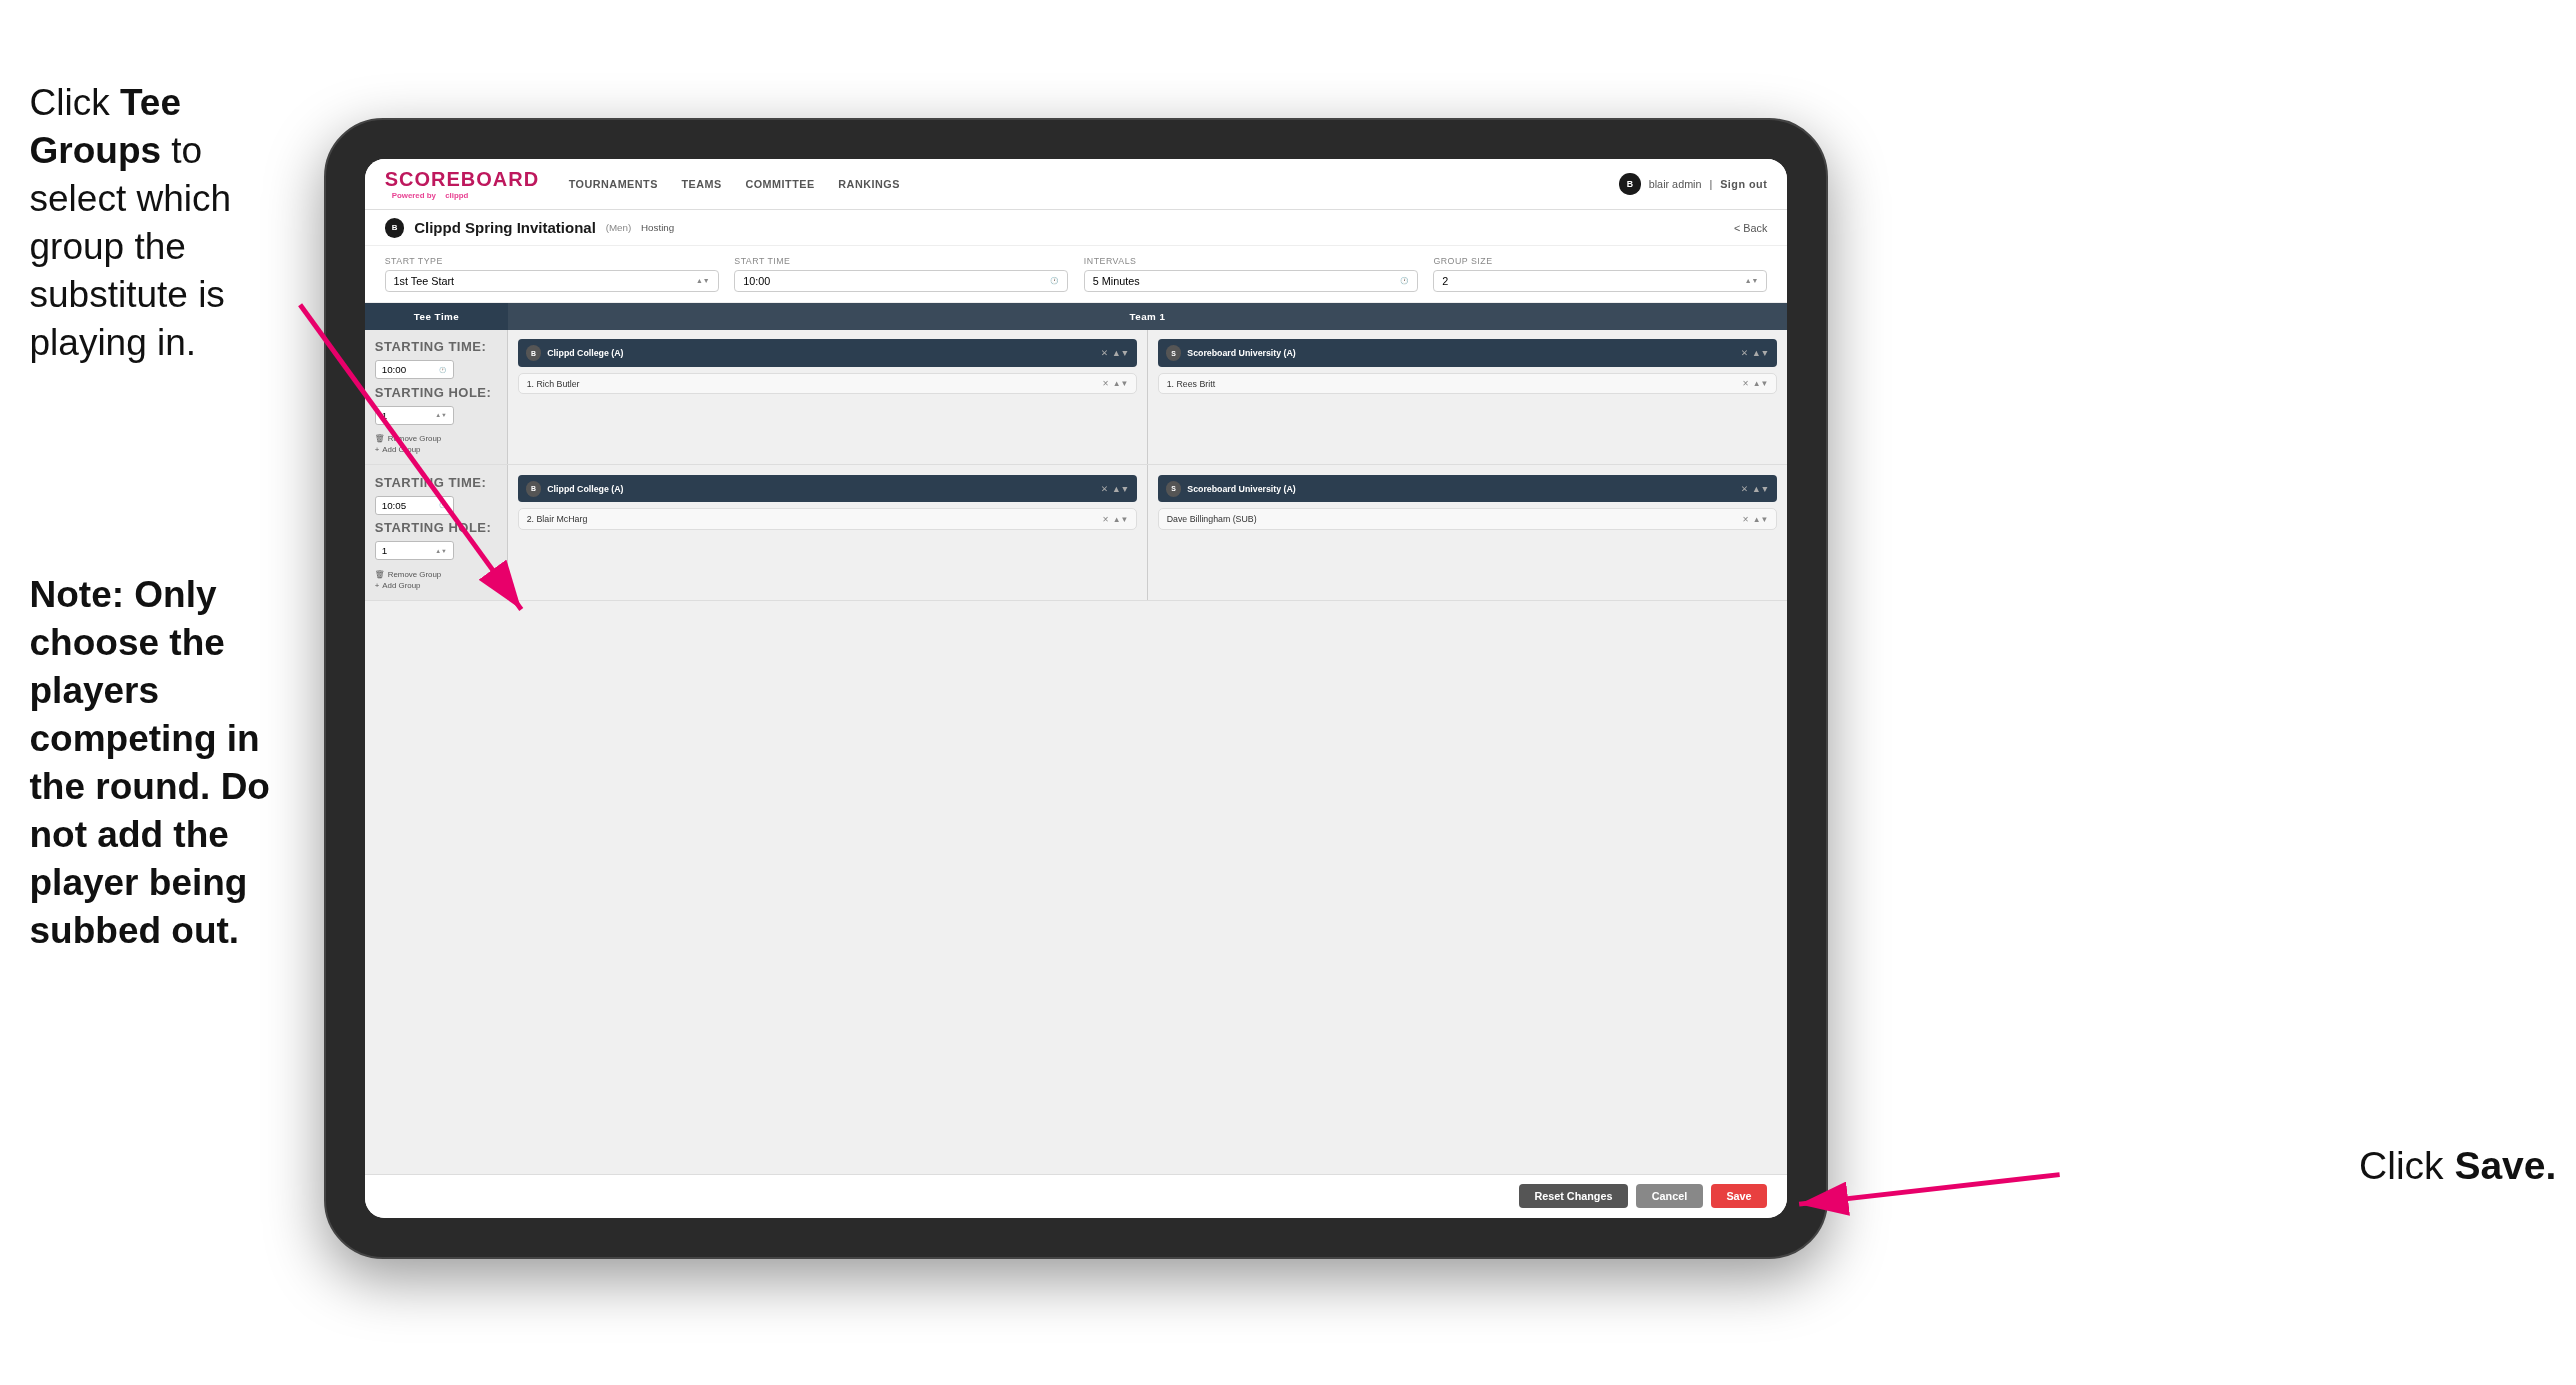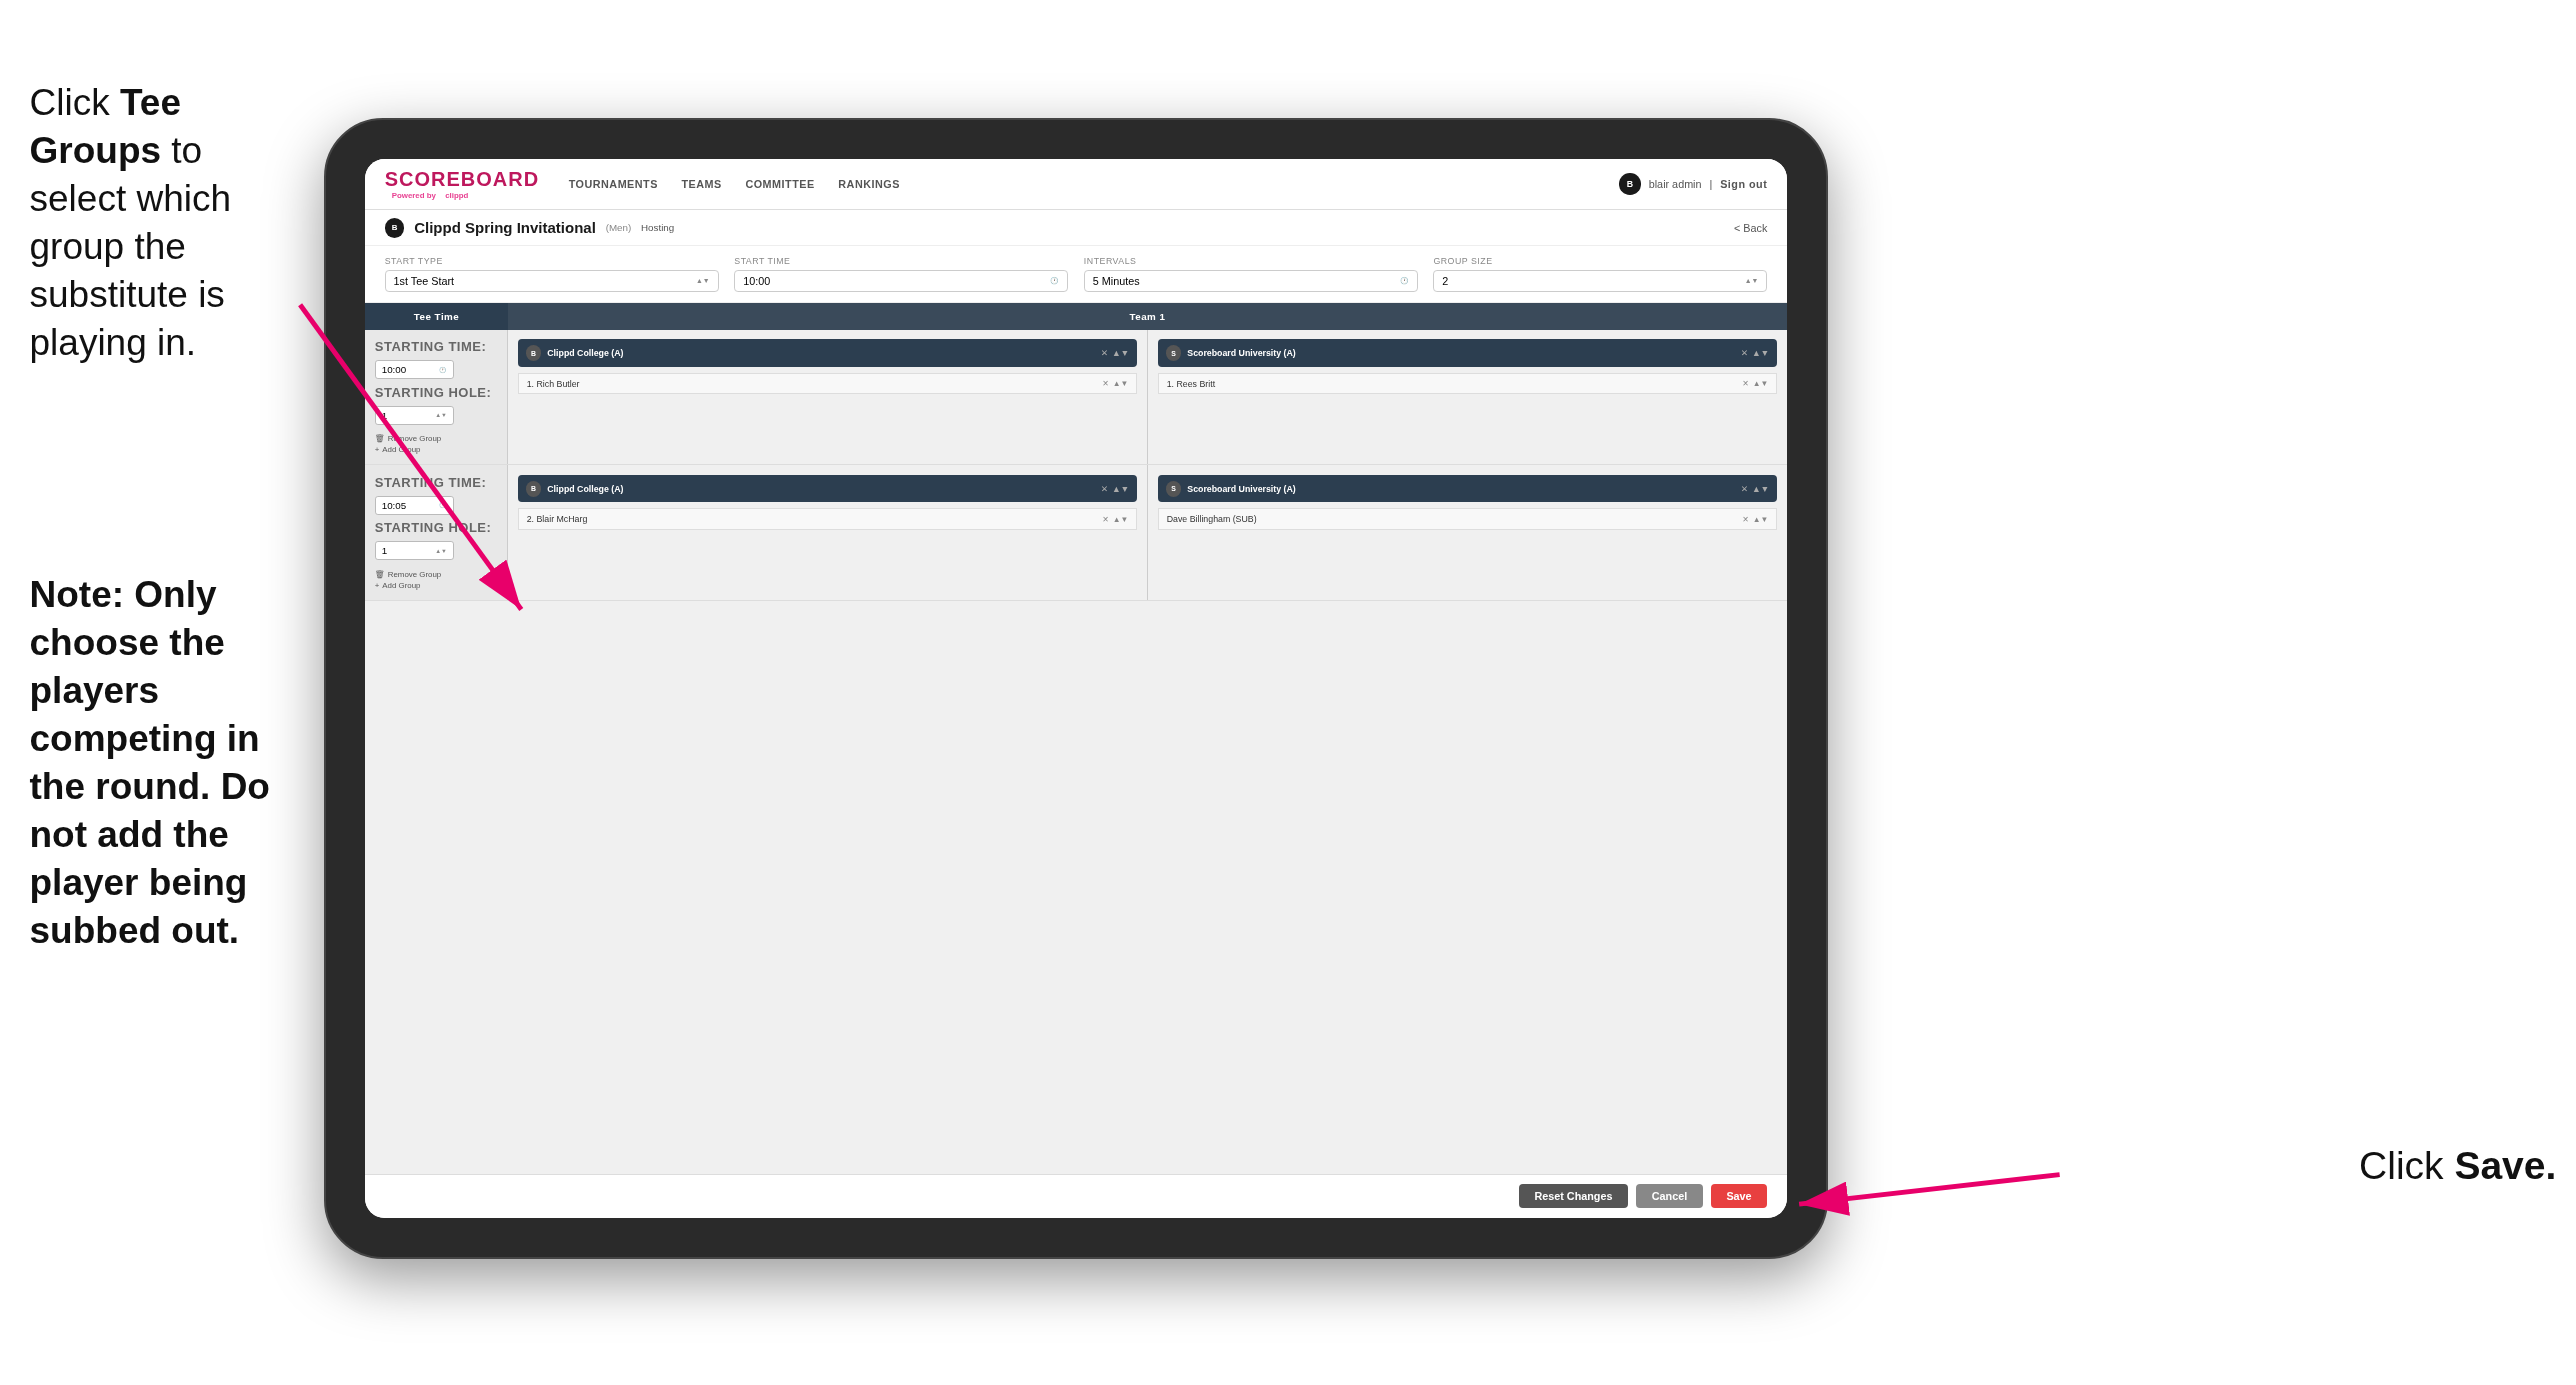--- a/index.html
+++ b/index.html
@@ -366,21 +366,21 @@
       display: flex;
       align-items: center;
       gap: 3.9px;
       font-size: 8.8px;
       color: #aaa;
     }
 
     .player-card {
       background: #f8f8f8;
       border: 1px solid #ddd;
-      border-radius: 0;
+      border-radius: 5px;
       padding: 4.9px 7.9px;
       display: flex;
       align-items: center;
       justify-content: space-between;
       font-size: 8.8px;
       color: #333;
     }
     .player-card-right {
       display: flex;
       align-items: center;

